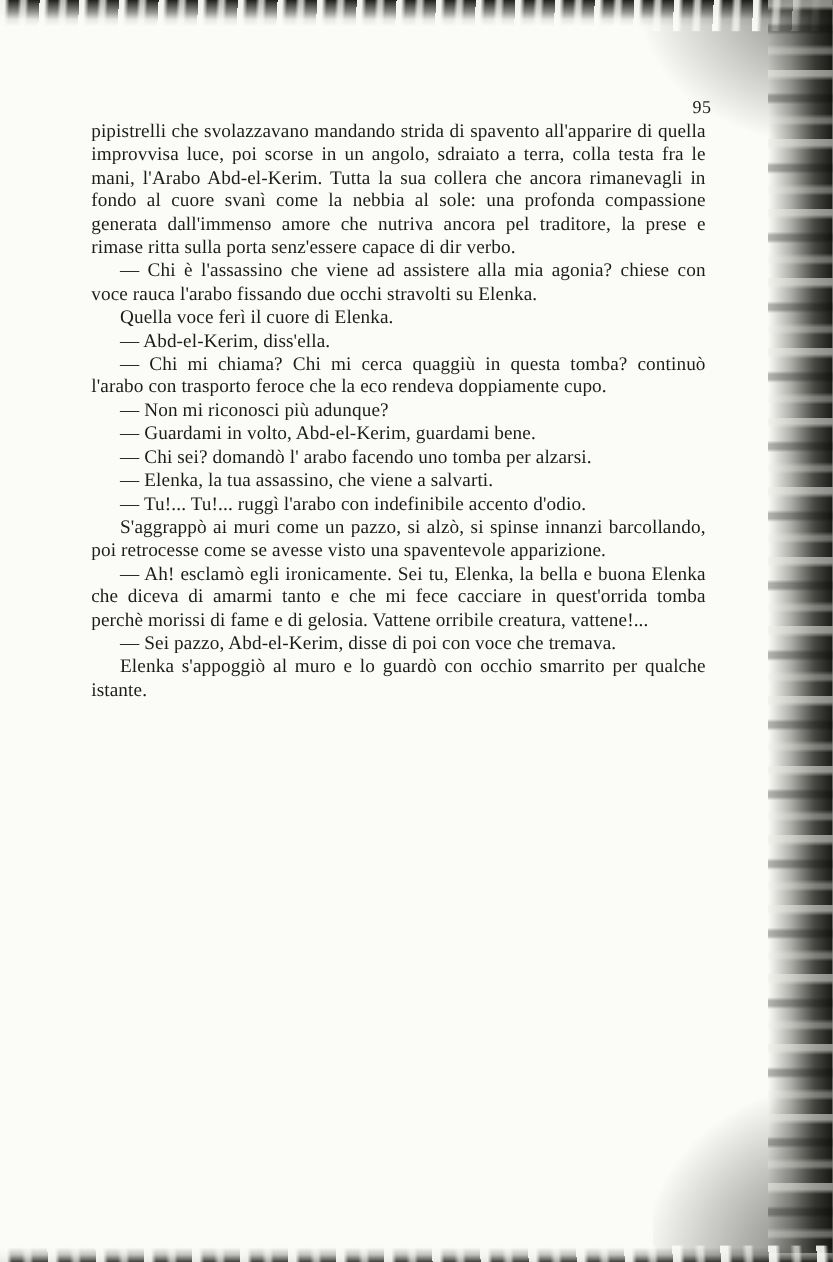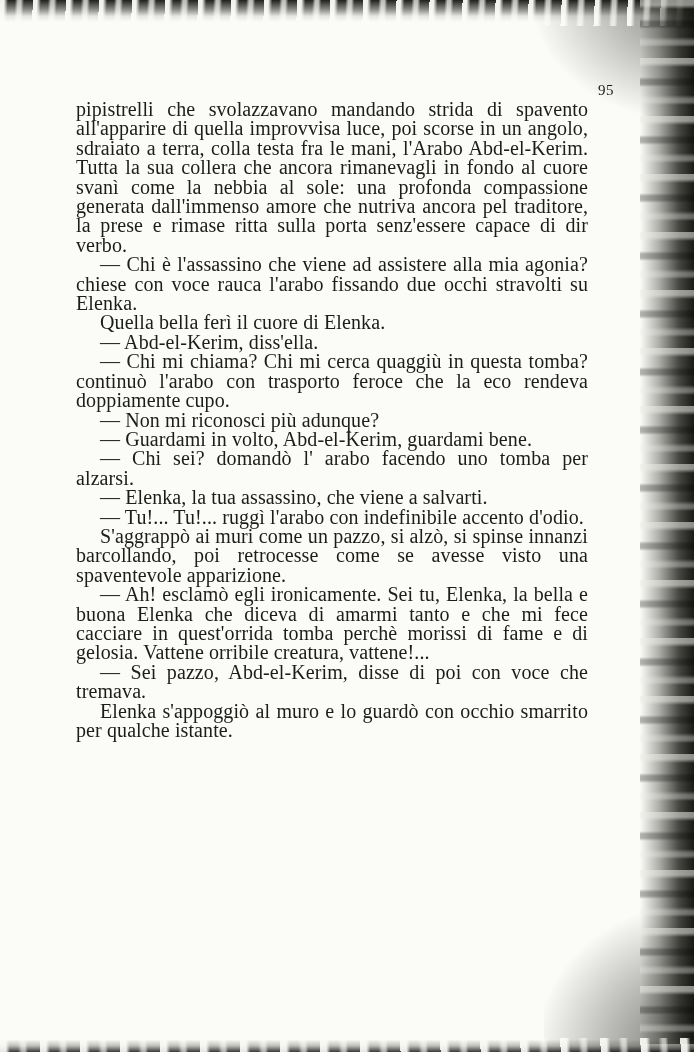--- a/index.html
+++ b/index.html
@@ -87,30 +87,30 @@
       rgba(15,15,13,0.6) 0%,
       rgba(15,15,13,0.22) 48%,
       rgba(15,15,13,0) 75%);
     pointer-events: none;
   }
 
   
   .page-number {
     position: absolute;
     top: 82px;
-    left: 598px;
+    left: 577px;
     font-size: 15px;
     letter-spacing: 0.5px;
   }
   .page-text {
     position: absolute;
     top: 100px;
     left: 76px;
     width: 512px;
-    font-size: 20px;
+    font-size: 16px;
     line-height: 19.4px;
     text-align: justify;
     letter-spacing: 0.1px;
   }
   .page-text p {
     margin: 0;
     padding: 0;
     text-indent: 24px;
   }
   .page-text p.no-indent {
@@ -124,21 +124,21 @@
 <div class="scan-corner-shade-bottom"></div>
 <div class="scan-edge-top"></div>
 <div class="scan-edge-right"></div>
 <div class="scan-edge-bottom"></div>
 
 <div class="page-number">95</div>
 
 <div class="page-text">
     <p class="no-indent">pipistrelli che svolazzavano mandando strida di spavento all'apparire di quella improvvisa luce, poi scorse in un angolo, sdraiato a terra, colla testa fra le mani, l'Arabo Abd-el-Kerim. Tutta la sua collera che ancora rimanevagli in fondo al cuore svanì come la nebbia al sole: una profonda compassione generata dall'immenso amore che nutriva ancora pel traditore, la prese e rimase ritta sulla porta senz'essere capace di dir verbo.</p>
     <p>— Chi è l'assassino che viene ad assistere alla mia agonia? chiese con voce rauca l'arabo fissando due occhi stravolti su Elenka.</p>
-    <p>Quella bella ferì il cuore di Elenka.</p>
+    <p>Quella voce ferì il cuore di Elenka.</p>
     <p>— Abd-el-Kerim, diss'ella.</p>
     <p>— Chi mi chiama? Chi mi cerca quaggiù in questa tomba? continuò l'arabo con trasporto feroce che la eco rendeva doppiamente cupo.</p>
     <p>— Non mi riconosci più adunque?</p>
     <p>— Guardami in volto, Abd-el-Kerim, guardami bene.</p>
     <p>— Chi sei? domandò l' arabo facendo uno tomba per alzarsi.</p>
     <p>— Elenka, la tua assassino, che viene a salvarti.</p>
     <p>— Tu!... Tu!... ruggì l'arabo con indefinibile accento d'odio.</p>
     <p>S'aggrappò ai muri come un pazzo, si alzò, si spinse innanzi barcollando, poi retrocesse come se avesse visto una spaventevole apparizione.</p>
     <p>— Ah! esclamò egli ironicamente. Sei tu, Elenka, la bella e buona Elenka che diceva di amarmi tanto e che mi fece cacciare in quest'orrida tomba perchè morissi di fame e di gelosia. Vattene orribile creatura, vattene!...</p>
     <p>— Sei pazzo, Abd-el-Kerim, disse di poi con voce che tremava.</p>

